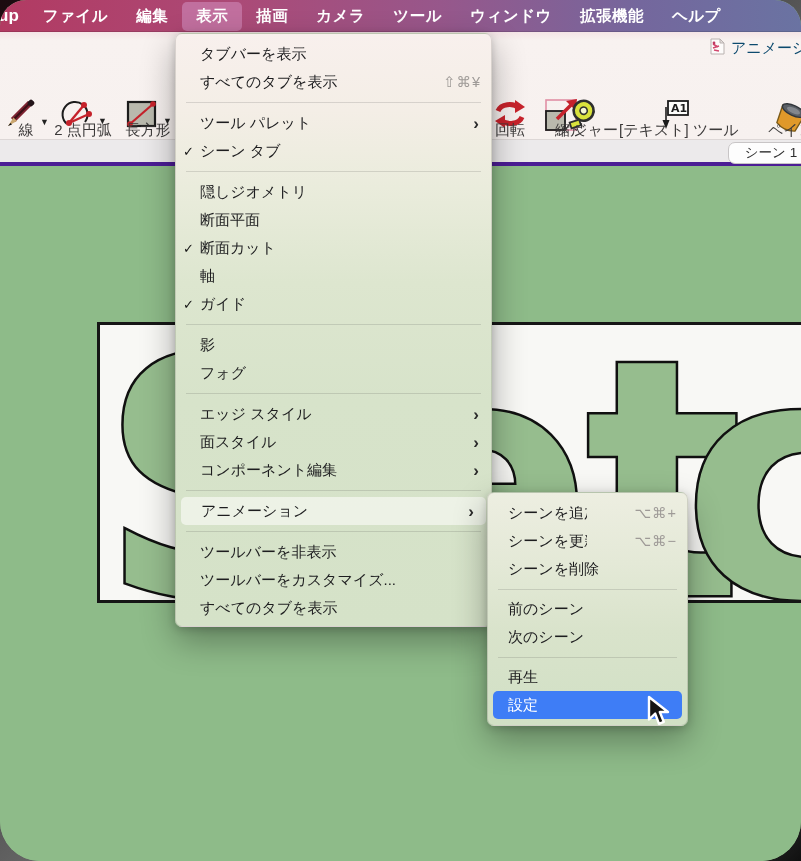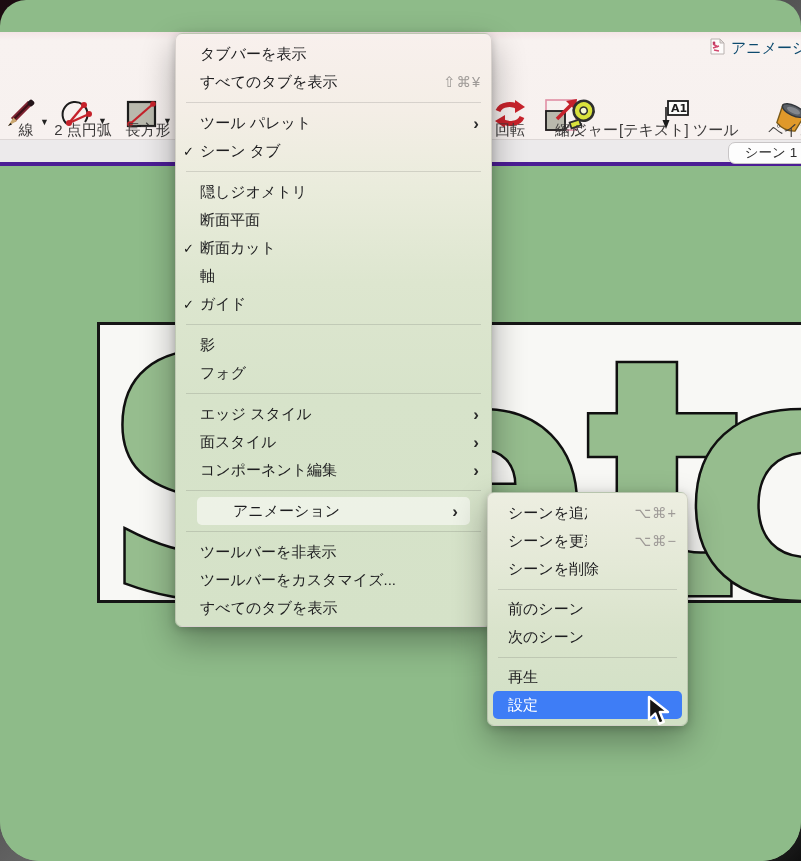--- a/index.html
+++ b/index.html
@@ -92,21 +92,21 @@
     position:relative; height:28px; display:flex; align-items:center;
     padding:0 10px 0 24px; font-size:15px; color:#1d1d1f; white-space:nowrap;justify-content:flex-end;
   }
   .anim-submenu .menu-row { padding-left:20px;gap:47px; }
   .menu-row .check { position:absolute; left:7px; top:50%; transform:translateY(-50%); font-size:13px; font-weight:bold; color:#161616; }
   .menu-row .lbl { flex:1 1 auto; overflow:hidden; }
   .menu-row .right { flex:0 0 auto; color:#9e9a97; font-size:14.5px; letter-spacing:1px; }
   .menu-row .chev { flex:0 0 auto; color:#2c2c2c; font-size:17px; font-weight:bold; line-height:1; padding-right:2px; }
   .menu-sep { height:1px; background:rgba(60,60,60,.16); margin:6px 10px; }
   .anim-submenu .menu-sep { margin:5.5px 10px; }
-  .menu-row.hl-parent { background:rgba(252,252,249,.62); margin:0 21px; padding-left:36px; border-radius:5px; }
+  .menu-row.hl-parent { background:rgba(252,252,249,.62); margin:0 5px; padding-left:20px; border-radius:5px; }
   .menu-row.hl-sel { background:#3e7df6; color:#fff; margin:0 5px; padding-left:15px; border-radius:5px; }
 
   
   .cursor { position:absolute; left:646px; top:695px; z-index:99; }
 </style>
 </head>
 <body>
 
 <div class="screen">
 
@@ -115,20 +115,34 @@
       <div class="letters" id="letters" style="position: absolute; left: -100px; top: -159px;">
           <span style="left: 100px;">S</span>
           <span style="left: 280px;">k</span>
           <span style="left: 368px;">e</span>
           <span style="left: 585px;">t</span>
           <span style="left: 683px;">c</span>
         </div>
     </div>
   </div>
 
+  <div class="menubar">
+    <span class="appname">up</span>
+    <div id="mb-items" style="display:flex; align-items:center;">
+        <div class="mb-item">ファイル</div>
+        <div class="mb-item">編集</div>
+        <div class="mb-item active">表示</div>
+        <div class="mb-item">描画</div>
+        <div class="mb-item">カメラ</div>
+        <div class="mb-item">ツール</div>
+        <div class="mb-item">ウィンドウ</div>
+        <div class="mb-item">拡張機能</div>
+        <div class="mb-item">ヘルプ</div>
+      </div>
+  </div>
 
   <div class="toolbar">
     <div id="tools">
         <div class="tool" style="left: 2px; width: 48px;">
           <div class="ticon">
             <svg width="34" height="34" viewBox="0 0 34 34">
      <line x1="27" y1="5" x2="10" y2="22" stroke="#7d2230" stroke-width="6"></line>
      <line x1="27" y1="5" x2="10" y2="22" stroke="#3a0f16" stroke-width="2"></line>
      <path d="M10.5 19.5 L14 23 L5 28 Z" fill="#caa66f"></path>
      <path d="M7.5 25 L5 28 L9 26.5 Z" fill="#111"></path>

